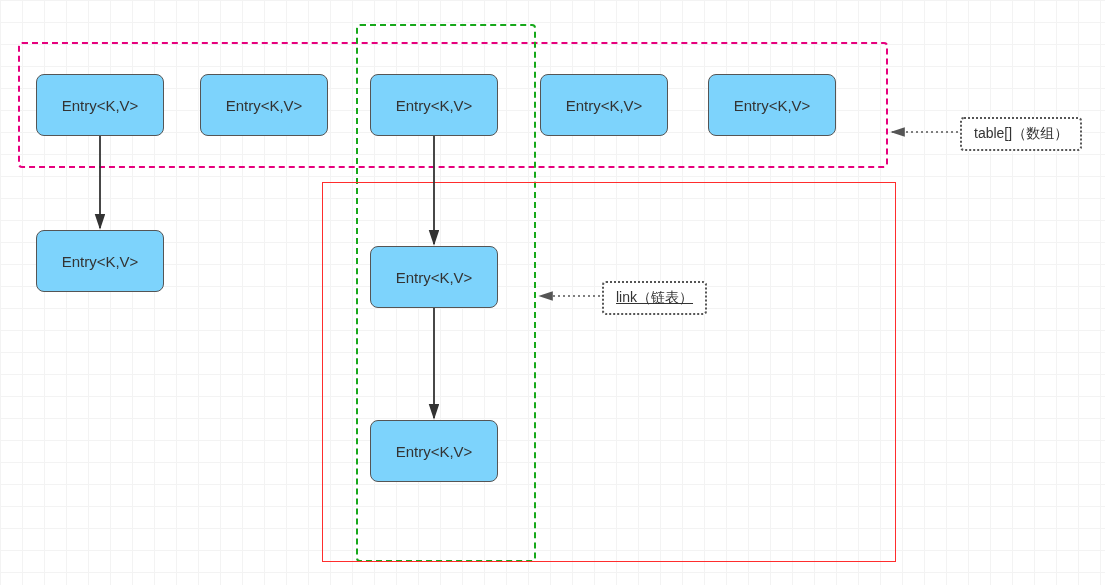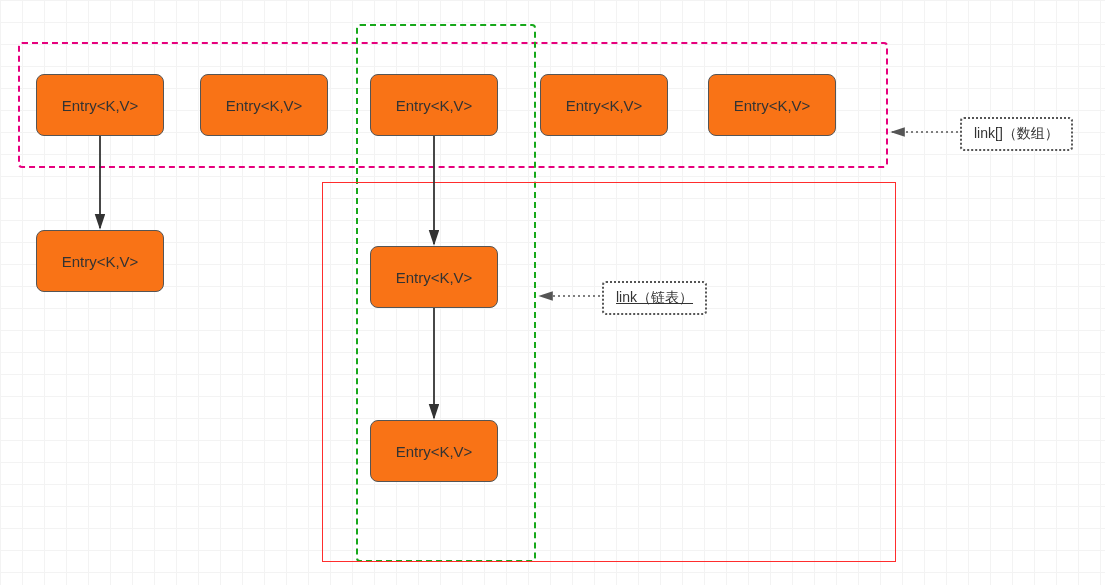--- a/index.html
+++ b/index.html
@@ -20,21 +20,21 @@
     background-image:
       linear-gradient(#f3f3f3 1px, transparent 1px),
       linear-gradient(90deg, #f3f3f3 1px, transparent 1px);
     background-size: 22px 22px;
     pointer-events: none;
   }
   .box {
     position: absolute;
     border: 1.5px solid #555;
     border-radius: 8px;
-    background: #f97316;
+    background: #7dd3fc;
     display: flex;
     align-items: center;
     justify-content: center;
     font-size: 15px;
     color: #333;
     box-sizing: border-box;
   }
   .dash-box {
     position: absolute;
     background: transparent;
@@ -69,21 +69,21 @@
 <div class="box" style="left:370px; top:74px; width:128px; height:62px;">Entry&lt;K,V&gt;</div>
 <div class="box" style="left:540px; top:74px; width:128px; height:62px;">Entry&lt;K,V&gt;</div>
 <div class="box" style="left:708px; top:74px; width:128px; height:62px;">Entry&lt;K,V&gt;</div>
 
 <div class="box" style="left:36px; top:230px; width:128px; height:62px;">Entry&lt;K,V&gt;</div>
 
 <div class="box" style="left:370px; top:246px; width:128px; height:62px;">Entry&lt;K,V&gt;</div>
 
 <div class="box" style="left:370px; top:420px; width:128px; height:62px;">Entry&lt;K,V&gt;</div>
 
-<div class="dotted-label" style="left:960px; top:117px;">link[]（数组）</div>
+<div class="dotted-label" style="left:960px; top:117px;">table[]（数组）</div>
 <div class="dotted-label" style="left:602px; top:281px;text-decoration:underline;">link（链表）</div>
 
 <svg width="1105" height="585">
   <defs>
     <marker id="arrow" markerWidth="10" markerHeight="10" refX="8" refY="3" orient="auto" markerUnits="strokeWidth">
       <path d="M0,0 L0,6 L9,3 z" fill="#333"></path>
     </marker>
     <marker id="arrow-dot" markerWidth="10" markerHeight="10" refX="8" refY="3" orient="auto" markerUnits="strokeWidth">
       <path d="M0,0 L0,6 L9,3 z" fill="#555"></path>
     </marker>

